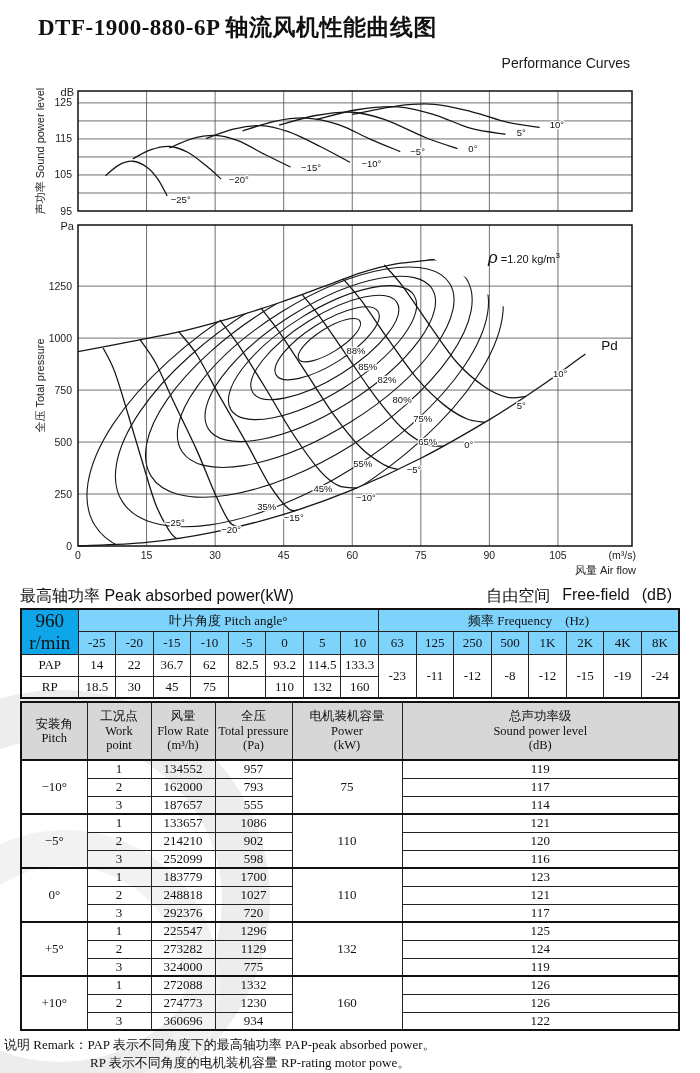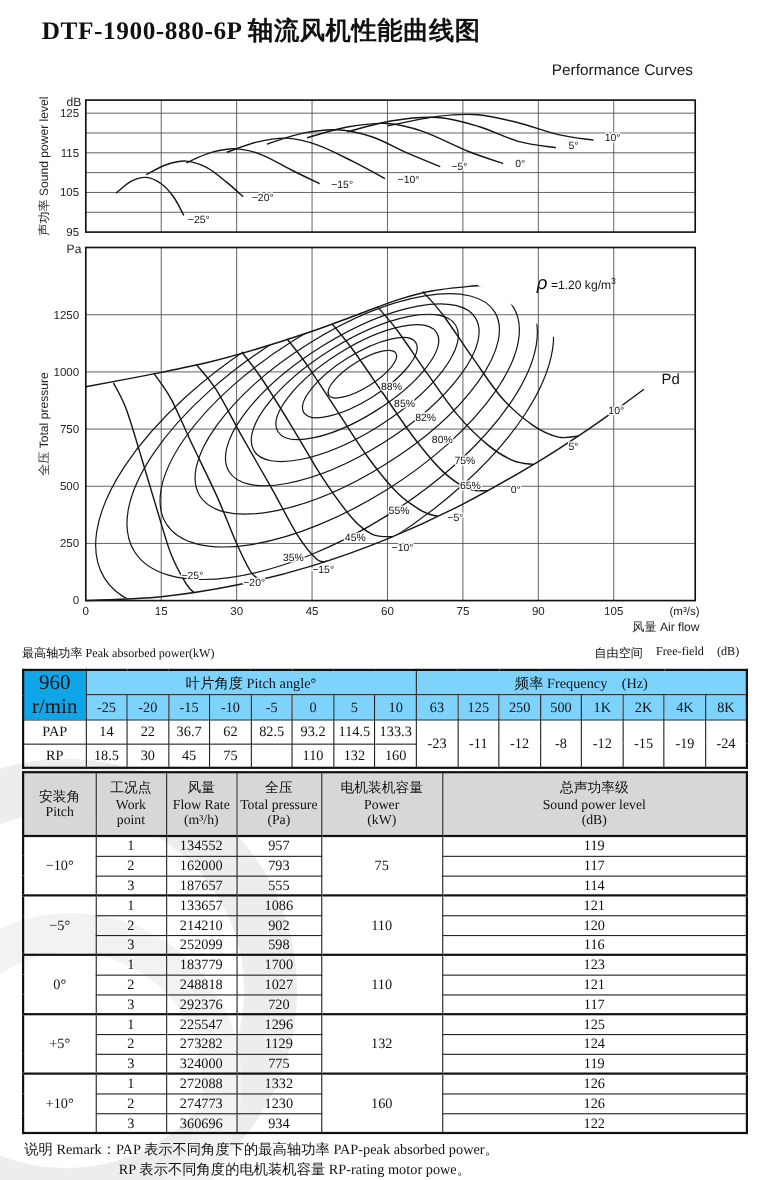--- a/index.html
+++ b/index.html
@@ -16,33 +16,33 @@
 .cv{fill:none;stroke:#161616;stroke-width:1.3}
 .ct{fill:none;stroke:#161616;stroke-width:1.1}
 .tk{font-size:10.5px;fill:#222}
 .un{font-size:11px;fill:#222}
 .ax{font-size:11px;fill:#222}
 .lb{font-size:9.5px;fill:#111;paint-order:stroke;stroke:#fff;stroke-width:2.5px;stroke-linejoin:round}
 .pd{font-size:13.5px;fill:#111}
 .an{font-size:11px;fill:#111}
 .rho{font-size:17px;font-style:italic}
 .sup{font-size:8px}
-.cap{position:absolute;top:586px;left:20px;width:662px;display:flex;justify-content:space-between;font-family:Liberation Serif, serif;font-size:11px;z-index:2}
+.cap{position:absolute;top:586px;left:20px;width:662px;display:flex;justify-content:space-between;font-family:Liberation Sans, sans-serif;font-size:16px;z-index:2}
 .capr{display:flex;gap:12px;padding-right:10px}
 table{border-collapse:collapse;table-layout:fixed;position:absolute;left:20px;width:660px;font-family:"Liberation Serif",serif;border:2px solid #111;z-index:2}
 #t1{top:608px}
 #t2{top:701px}
 td,th{border:1px solid #222;text-align:center;vertical-align:middle;font-weight:normal;font-size:13px;padding:0;white-space:nowrap;overflow:hidden}
 th.hd{background:#7dd3fc}
 #t1 tr{height:22px}
 #t1 .rpm{font-size:19px;line-height:1.15;background:#0ea5e9}
 #t2 thead th{background:#d7d7d7;height:58px;font-size:12.5px;line-height:1.15}
 #t2 tbody td{height:18px}
 #t2 tr.gt td{border-top:2px solid #111}
-.remark{position:absolute;left:22px;top:1036px;font-family:"Liberation Serif",serif;font-size:13px;line-height:1.4;z-index:2}
+.remark{position:absolute;left:4px;top:1036px;font-family:"Liberation Serif",serif;font-size:13px;line-height:1.4;z-index:2}
 .remark .l2{padding-left:86px}
 </style>
 </head>
 <body>
 
 <div class="wm"></div>
 <div class="wm2"></div>
 
 <h1 class="title">DTF-1900-880-6P 轴流风机性能曲线图</h1>
 <div class="subtitle">Performance Curves</div>

